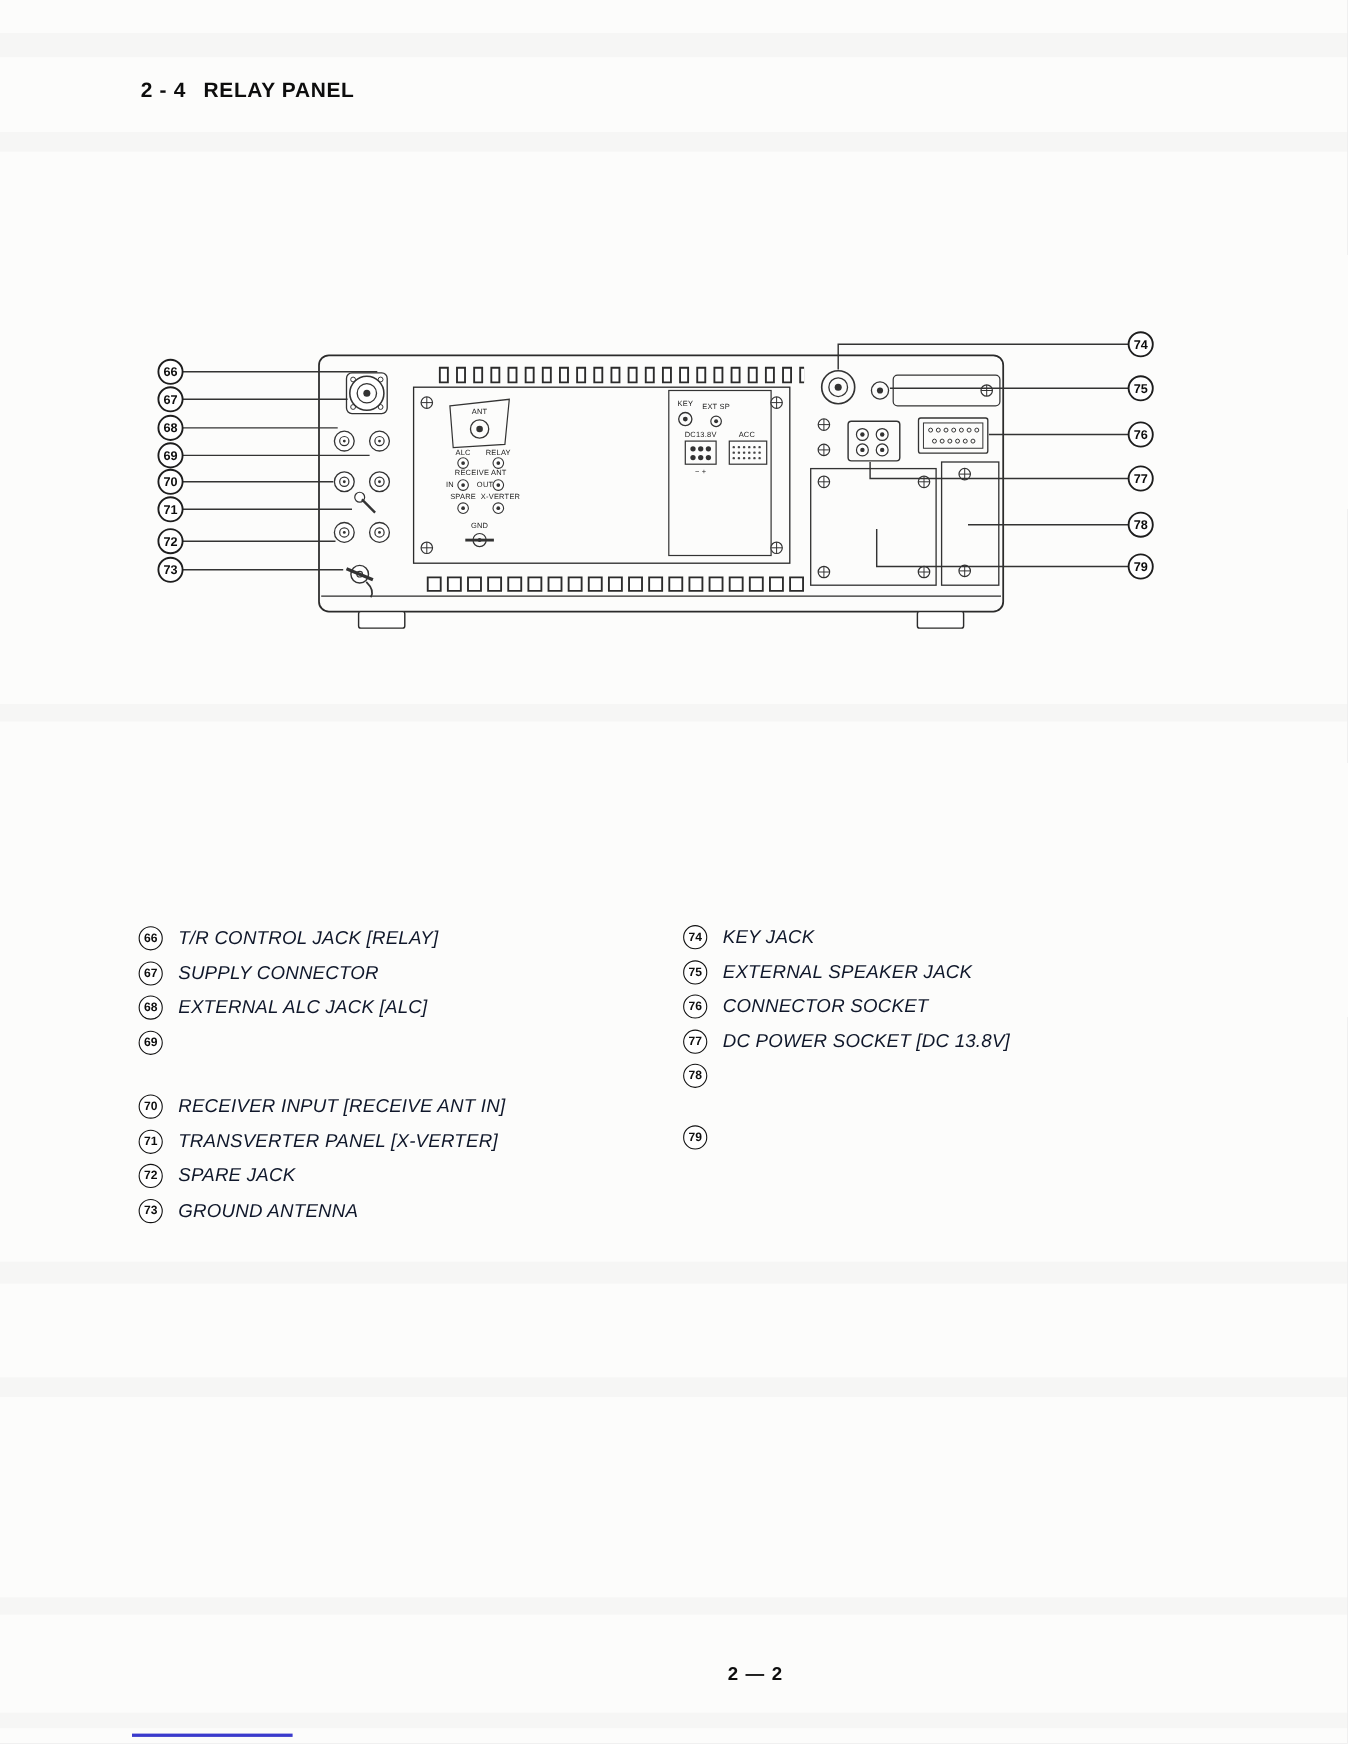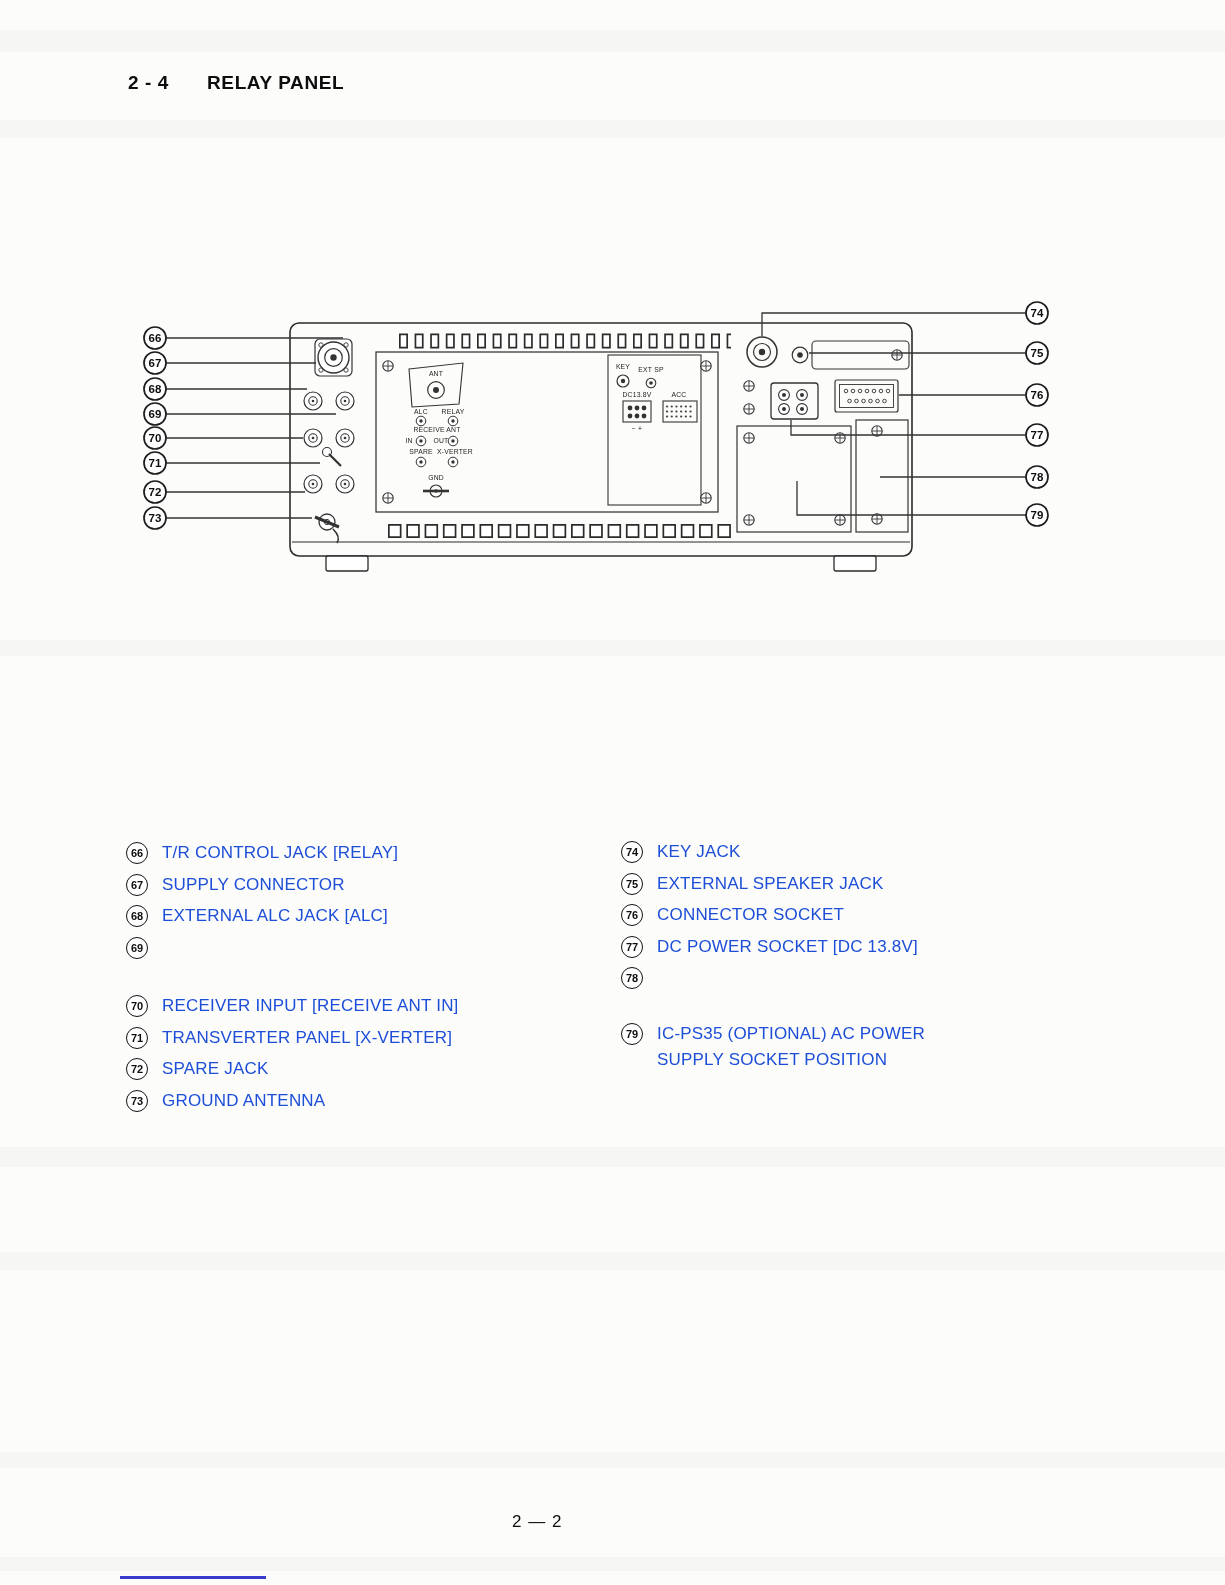--- a/index.html
+++ b/index.html
@@ -5,44 +5,44 @@
   html,body { margin:0; padding:0; background:#e8e8e8; }
   .page {
     position:relative; width:1225px; height:1585px; margin:0 auto;
     background:#fcfcfb; overflow:hidden;
     font-family:"Liberation Sans", sans-serif; color:#111;
   }
   .band { position:absolute; left:0; width:100%; background:rgba(110,110,110,0.045); pointer-events:none; }
 
   .heading {
     position:absolute; top:72px; left:128px;
-    display:flex; gap:38px;
+    display:flex; gap:16px;
     font-size:19px; font-weight:bold; letter-spacing:0.6px; color:#0d0d0d;
   }
 
   .diagram { position:absolute; left:0; top:0; }
   .diagram .pl { font-family:"Liberation Sans",sans-serif; font-size:6.8px; fill:#222; text-anchor:middle; letter-spacing:0.2px; }
   .diagram .callouts circle { fill:#fff; stroke:#1d1d1d; stroke-width:1.7; }
   .diagram .callouts text {
     font-family:"Liberation Sans",sans-serif; font-size:11.5px; font-weight:bold;
     text-anchor:middle; fill:#0d0d0d;
   }
 
   .legend-item { position:absolute; display:flex; gap:14px; align-items:flex-start; }
   .co {
     box-sizing:border-box; width:22px; height:22px; flex:none; margin-top:2px;
     border:1.7px solid #111; border-radius:50%;
     display:flex; align-items:center; justify-content:center;
     font-size:11px; font-weight:bold; color:#0d0d0d; background:#fff;
   }
-  .lt { font-size:17px; font-weight:500; line-height:26px; letter-spacing:0.2px; color:#1d4ed8; }
+  .lt { font-size:17px; font-weight:500; line-height:26px; letter-spacing:0.2px; color:#0f172a;font-style:italic; }
 
   .pageno {
-    position:absolute; top:1512px; left:512px; width:200px; text-align:left;
-    font-size:17px; font-weight:400; letter-spacing:1px; color:#0d0d0d;
+    position:absolute; top:1512px; left:512px; width:200px; text-align:right;
+    font-size:17px; font-weight:700; letter-spacing:1px; color:#0d0d0d;
   }
   .blue-line { position:absolute; top:1576px; left:120px; width:146px; height:3px; background:#3a3acc; }
 </style>
 </head>
 <body>
 
 <div class="page">
 
   <div class="band" style="top:30px;height:22px;"></div>
   <div class="band" style="top:120px;height:18px;"></div>
@@ -384,22 +384,18 @@
     <span class="co">77</span>
     <div class="lt">
         <div>DC POWER SOCKET [DC 13.8V]</div>
       </div>
   </div>
   <div class="legend-item" style="left:621px;top:965px;">
     <span class="co">78</span>
   </div>
   <div class="legend-item" style="left:621px;top:1021px;">
     <span class="co">79</span>
-    <div class="lt">
-      <div>IC-PS35 (OPTIONAL) AC POWER</div>
-      <div>SUPPLY SOCKET POSITION</div>
-    </div>
   </div>
 
   <div class="pageno">2 — 2</div>
   <div class="blue-line"></div>
 
 </div>
 
 </body></html>

